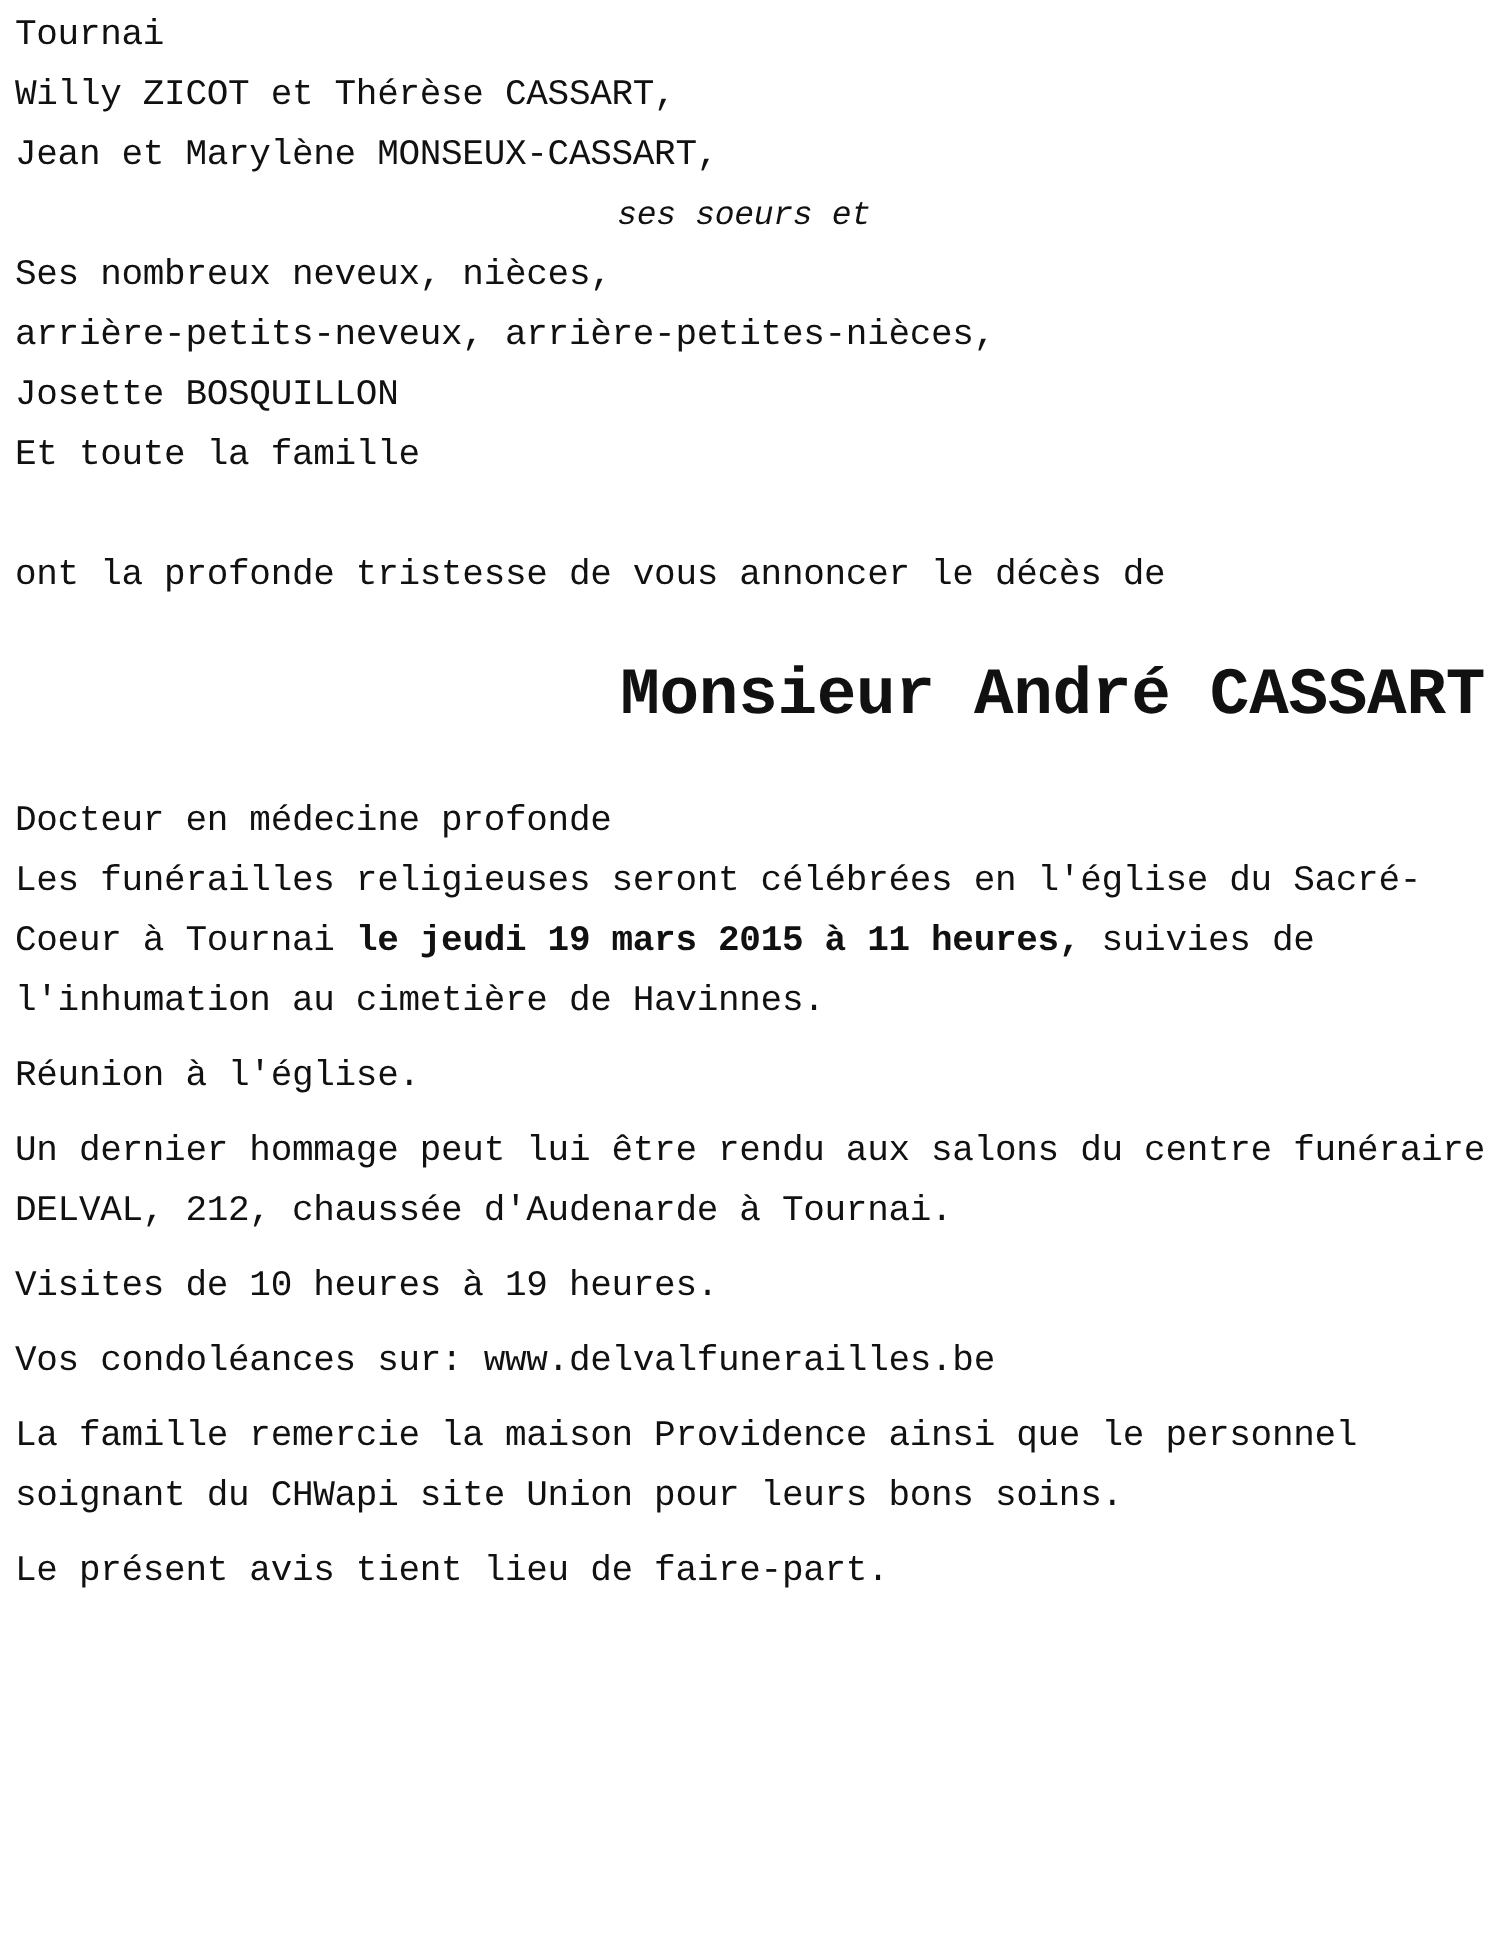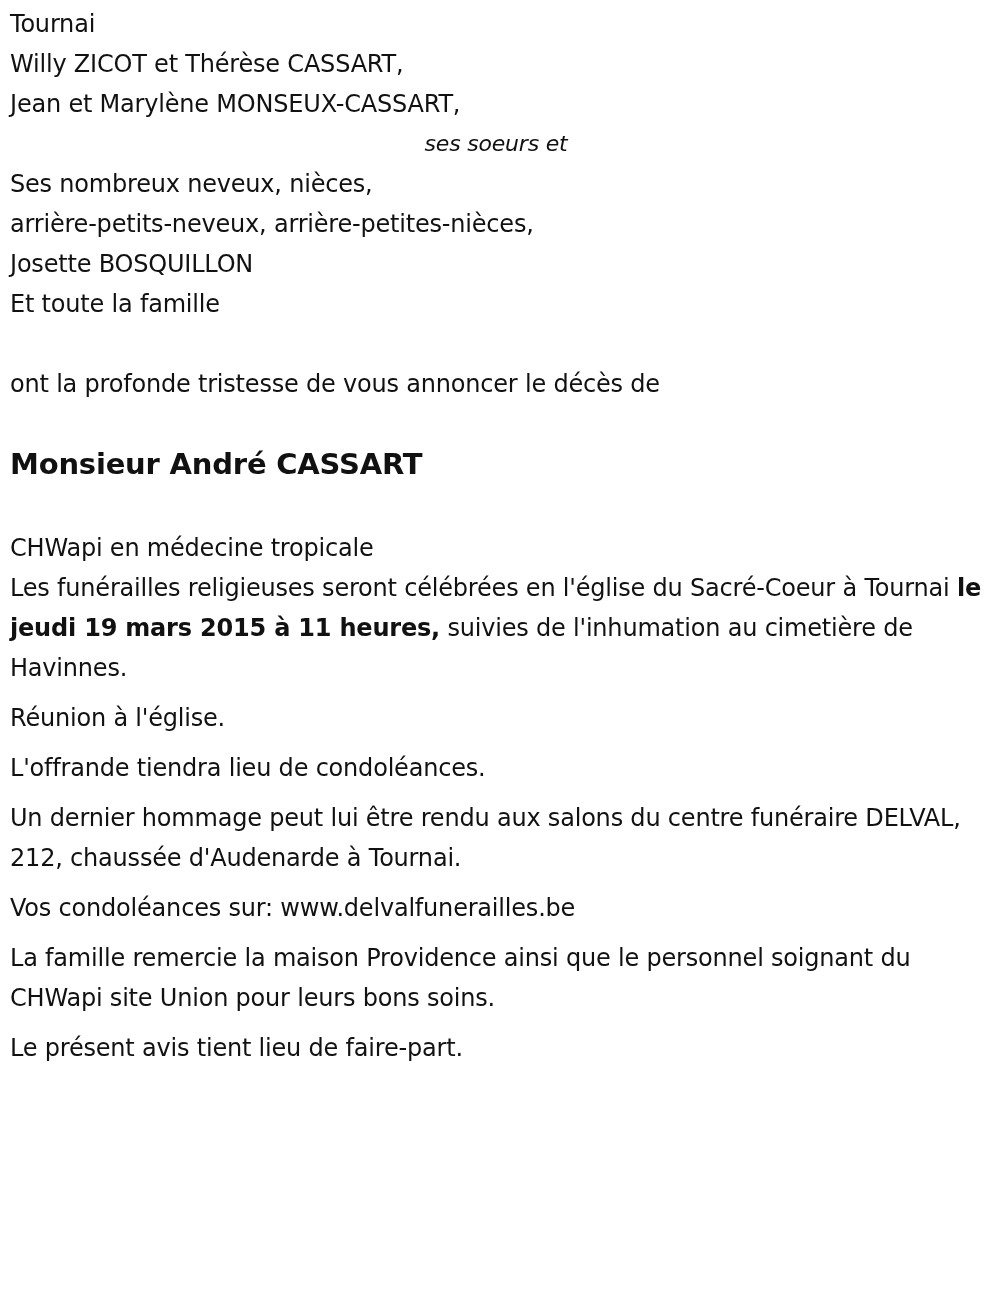--- a/index.html
+++ b/index.html
@@ -3,52 +3,52 @@
 <meta charset="utf-8">
 <style>
   html, body { margin: 0; padding: 0; background: #ffffff; }
   body {
     width: 1000px; height: 1297px; overflow: hidden;
     font-family: "DejaVu Sans", sans-serif;
     color: #111111;
     font-size: 24px;
     letter-spacing: -0.2px;
   }
-  .doc { position: relative; padding: 0 10px; }
+  .doc { position: relative; padding: 0 10px; font-family: Liberation Mono, monospace; }
   .line { line-height: 40px; white-space: nowrap; }
   .p { line-height: 40px; }
   .right-it {
     text-align: center; font-style: italic; font-size: 22px; line-height: 40px;
     padding-right: 8px;
   }
-  .title { font-weight: bold; font-size: 29px; line-height: 40px; }
+  .title { font-weight: bold; font-size: 44px; line-height: 40px; text-align: right; }
   b { font-weight: bold; }
 </style>
 </head>
 <body>
 
 <div class="doc">
   <div class="line" style="margin-top:4px">Tournai</div>
   <div class="line" style="margin-top:0px">Willy ZICOT et Thérèse CASSART,</div>
   <div class="line">Jean et Marylène MONSEUX-CASSART,</div>
   <div class="right-it">ses soeurs et</div>
 
   <div class="line" style="margin-top:0px">Ses nombreux neveux, nièces,</div>
   <div class="line">arrière-petits-neveux, arrière-petites-nièces,</div>
   <div class="line">Josette BOSQUILLON</div>
   <div class="line">Et toute la famille</div>
 
   <div class="line" style="margin-top:40px">ont la profonde tristesse de vous annoncer le décès de</div>
 
   <div class="title" style="margin-top:40px">Monsieur André CASSART</div>
 
-  <div class="line" style="margin-top:44px">CHWapi en médecine tropicale</div>
+  <div class="line" style="margin-top:44px">Docteur en médecine profonde</div>
 
 
   <div class="p" style=""><span>Les funérailles religieuses seront célébrées en l'église du Sacré-Coeur à Tournai </span><b>le jeudi 19 mars 2015 à 11 heures,</b><span> suivies de l'inhumation au cimetière de Havinnes.</span></div>
 
   <div class="p" style="margin-top:10px">Réunion à l'église.</div>
-  <div class="p" style="margin-top:10px">L'offrande tiendra lieu de condoléances.</div>
   <div class="p" style="margin-top:10px">Un dernier hommage peut lui être rendu aux salons du centre funéraire DELVAL, 212, chaussée d'Audenarde à Tournai.</div>
+  <div class="p" style="margin-top:10px">Visites de 10 heures à 19 heures.</div>
   <div class="p" style="margin-top:10px">Vos condoléances sur: www.delvalfunerailles.be</div>
   <div class="p" style="margin-top:10px">La famille remercie la maison Providence ainsi que le personnel soignant du CHWapi site Union pour leurs bons soins.</div>
   <div class="p" style="margin-top:10px">Le présent avis tient lieu de faire-part.</div>
 </div>
 
 </body></html>

